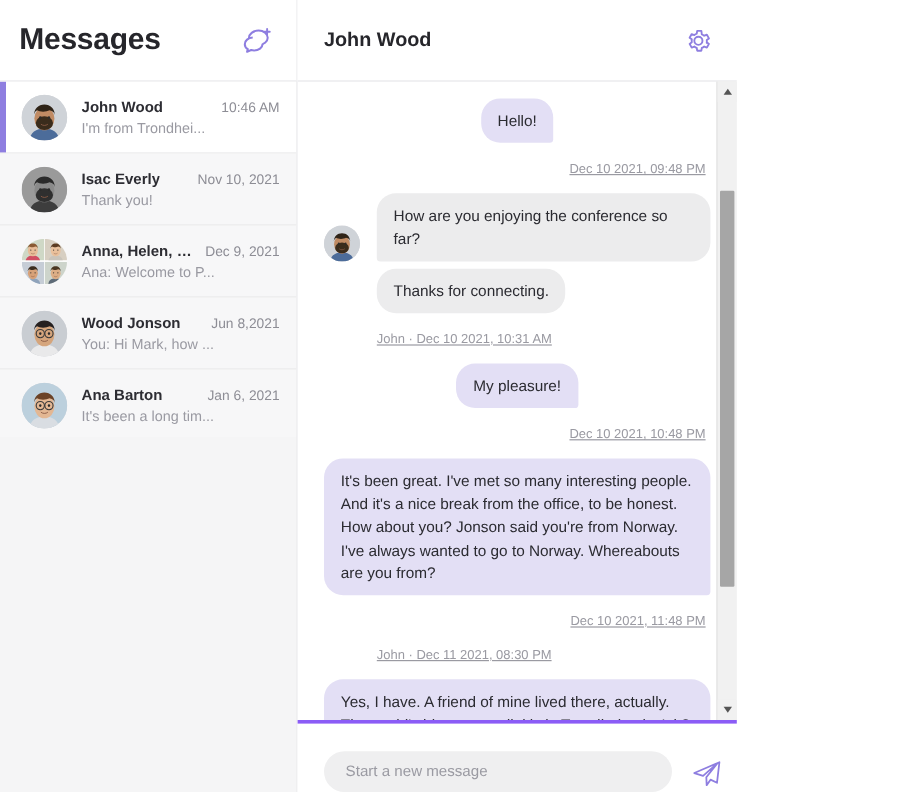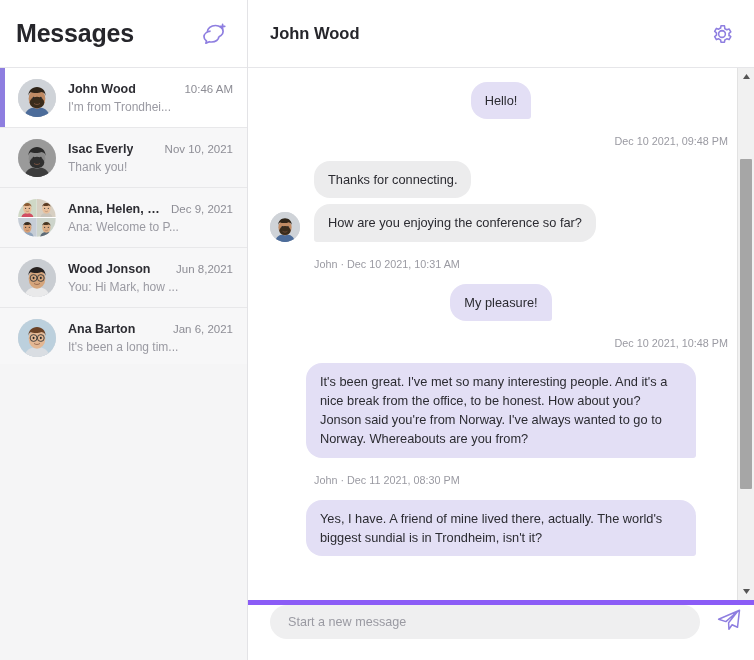--- a/index.html
+++ b/index.html
@@ -4,21 +4,21 @@
 <style>
   * { box-sizing: border-box; }
   html, body {
     margin: 0; padding: 0;
     width: 754px; height: 660px;
     font-family: "Liberation Sans", sans-serif;
     background: #ffffff;
     overflow: hidden;
   }
   .app {
-    width: 754px; height: 660px;
+    width: 614px; height: 660px;
     display: flex;
     background: #ffffff;
     position: relative;
   }
 
   
   .sidebar {
     width: 248px;
     height: 660px;
     background: #f7f7f8;
@@ -208,31 +208,32 @@
   .bubble.out {
     background: #e3dff5;
     border-radius: 16px;
   }
   .bubble.out.last { border-bottom-right-radius: 3px; }
 
   .meta {
     font-size: 10.8px;
     color: #9a9aa2;
     margin: 16px 0 14px 0;
+    text-decoration: underline;
   }
   .meta.in { text-align: left; padding-left: 44px; }
   .meta.out { text-align: right; padding-right: 4px; }
 
   
   .composer {
     height: 60px;
     min-height: 60px;
-    border-top: 5px solid #8b5cf6;
-    display: flex;
-    align-items: flex-start;
+    border-top: 3px solid #8b5cf6;
+    display: flex;
+    align-items: flex-end;
     padding: 0 10px 0 22px;
     background: #ffffff;
     gap: 14px;
   }
   .composer-input {
     flex: 1;
     height: 34px;
     border-radius: 17px;
     border: none;
     background: #efeff0;
@@ -484,54 +485,55 @@
       <div class="thread">
 
       <div class="group-block">
             <div class="row out">
         <div class="bubble out last">Hello!</div>
       </div>
             <div class="meta out">Dec 10 2021, 09:48 PM</div>
           </div>
           <div class="group-block">
             <div class="row in">
-        <div class="ava-slot"></div>
-        <div class="bubble in">Thanks for connecting.</div>
-      </div>
-            <div class="row in">
         <div class="ava-slot">
                 <div class="avatar">
                   <svg viewBox="0 0 100 100" preserveAspectRatio="xMidYMid slice">
     <rect width="100" height="100" fill="#cfd3d8"></rect>
     <path d="M50 96c-22 0-34 8-34 8V100h68v4s-12-8-34-8z" fill="#4c6c9a"></path>
     <path d="M18 100c0-17 14-26 32-26s32 9 32 26z" fill="#4c6c9a"></path>
     <ellipse cx="50" cy="52" rx="22" ry="26" fill="#c08b64"></ellipse>
     <ellipse cx="50" cy="62" rx="19" ry="15" fill="#3a2c1c"></ellipse>
     <path d="M27 46c0-16 10-25 23-25s23 9 23 25c0-6-4-11-12-12-6 4-22 4-27 0-5 3-7 7-7 12z" fill="#2f2418"></path>
     <ellipse cx="41" cy="50" rx="2.6" ry="3" fill="#2b2b2b"></ellipse>
     <ellipse cx="60" cy="50" rx="2.6" ry="3" fill="#2b2b2b"></ellipse>
 
     <path d="M43 65c4 3 10 3 14 0" fill="none" stroke="#8a5b45" stroke-width="2" stroke-linecap="round"></path>
   </svg>
                 </div>
               </div>
         <div class="bubble in last">How are you enjoying the conference so far?</div>
       </div>
+            <div class="row in">
+        <div class="ava-slot"></div>
+        <div class="bubble in">Thanks for connecting.</div>
+      </div>
             <div class="meta in">John · Dec 10 2021, 10:31 AM</div>
           </div>
           <div class="group-block">
             <div class="row out">
         <div class="bubble out last">My pleasure!</div>
       </div>
             <div class="meta out">Dec 10 2021, 10:48 PM</div>
           </div>
           <div class="group-block">
             <div class="row out">
         <div class="bubble out last">It's been great. I've met so many interesting people. And it's a nice break from the office, to be honest. How about you? Jonson said you're from Norway. I've always wanted to go to Norway. Whereabouts are you from?</div>
       </div>
+            <div class="meta out">Dec 10 2021, 11:48 PM</div>
           </div>
           <div class="group-block">
             <div class="meta in">John · Dec 11 2021, 08:30 PM</div>
           </div>
           <div class="group-block">
             <div class="row out">
         <div class="bubble out last">Yes, I have. A friend of mine lived there, actually. The world's biggest sundial is in Trondheim, isn't it?</div>
       </div>
           </div>
         </div>

